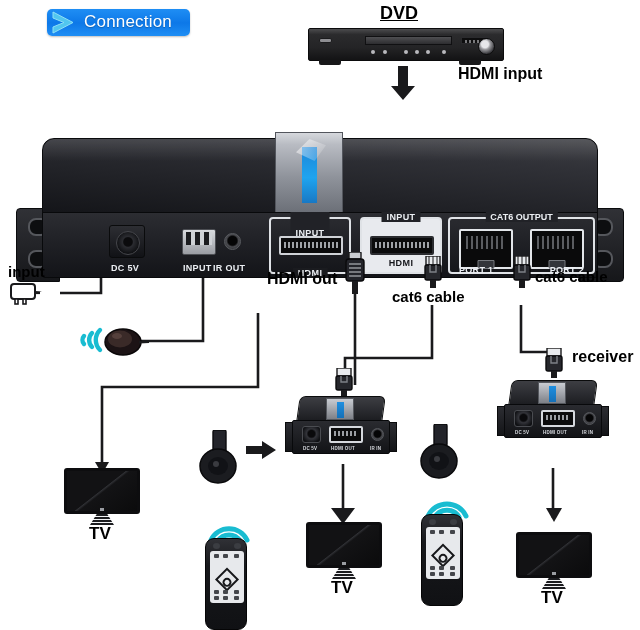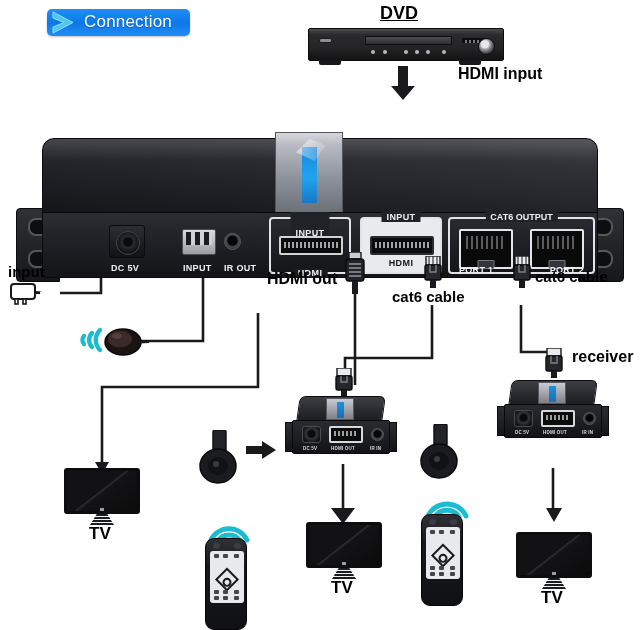--- a/index.html
+++ b/index.html
@@ -384,21 +384,21 @@
 
     <div class="dev-panel">
 
       <div class="dc-jack" style="left:66px; top:12px;"></div>
       <div class="port-lab" style="left:68px; top:50px;">DC 5V</div>
 
       <div class="edid" style="left:139px; top:16px;"></div>
       <div class="port-lab" style="left:140px; top:50px;">INPUT</div>
 
       <div class="ir-jack" style="left:181px; top:20px;"></div>
-      <div class="port-lab" style="left:181px; top:50px;">IR OUT</div>
+      <div class="port-lab" style="left:170px; top:50px;">IR OUT</div>
 
       <div class="hdmi-group" style="left:226px; top:4px; width:82px; height:57px;">
         <div class="glabel" style="top:-7px; background:#212227; color:#eceff3; padding:16px 5px;">INPUT</div>
         <div class="hdmi-port" style="left:8px; top:17px; width:64px;"></div>
         <div class="glabel" style="bottom:-6px; background:#1a1b1f; color:#eceff3; padding:0 5px;">HDMI</div>
       </div>
 
       <div class="hdmi-group filled" style="left:317px; top:4px; width:82px; height:57px;">
         <div class="glabel" style="top:-7px; background:#212227; color:#eceff3; padding:0 5px;">INPUT</div>
         <div class="hdmi-port" style="left:8px; top:17px; width:64px; border-color:#2b2c30;"></div>

